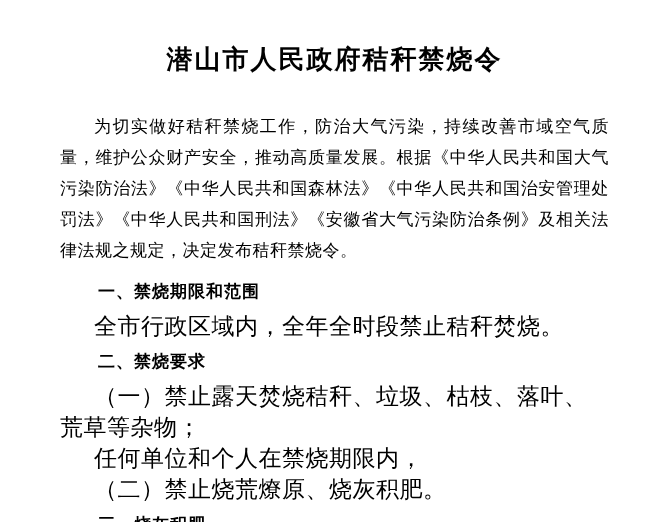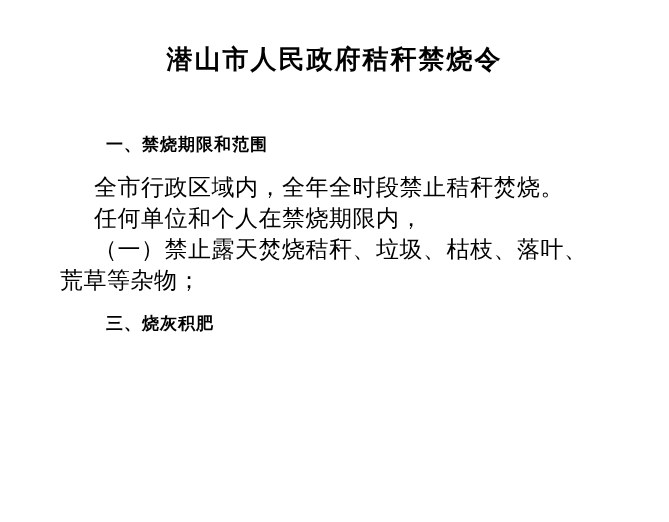--- a/index.html
+++ b/index.html
@@ -42,21 +42,21 @@
     margin: 0;
     letter-spacing: 0.5px;
   }
   .para.indent {
     text-indent: 34px;
   }
   .heading {
     font-size: 17px;
     font-weight: bold;
     line-height: 31px;
-    margin: 12px;
+    margin: 4px;
     text-indent: 34px;
     letter-spacing: 1px;
   }
   .sub {
     font-size: 23px;
     line-height: 31px;
     margin: 0;
     text-indent: 34px;
     letter-spacing: 0.5px;
   }
@@ -66,25 +66,28 @@
 </style>
 </head>
 <body>
 
 <div class="page">
 
   <h1 class="doc-title">潜山市人民政府秸秆禁烧令</h1>
 
   <div class="body-block">
 
+    <p class="para indent">为切实做好秸秆禁烧工作，防治大气污染，持续改善市域空气质量，维护公众财产安全，推动高质量发展。根据《中华人民共和国大气污染防治法》《中华人民共和国森林法》《中华人民共和国治安管理处罚法》《中华人民共和国刑法》《安徽省大气污染防治条例》及相关法律法规之规定，决定发布秸秆禁烧令。</p>
 
     <div class="spacer-sm"></div>
 
     <p class="heading">一、禁烧期限和范围</p>
     <p class="sub">全市行政区域内，全年全时段禁止秸秆焚烧。</p>
 
+    <p class="heading">二、禁烧要求</p>
+    <p class="sub">（一）禁止露天焚烧秸秆、垃圾、枯枝、落叶、荒草等杂物；</p>
     <p class="sub">任何单位和个人在禁烧期限内，</p>
-    <p class="sub">（一）禁止露天焚烧秸秆、垃圾、枯枝、落叶、荒草等杂物；</p>
+    <p class="sub">（二）禁止烧荒燎原、烧灰积肥。</p>
 
     <p class="heading">三、烧灰积肥</p>
 
   </div>
 </div>
 
 </body></html>

